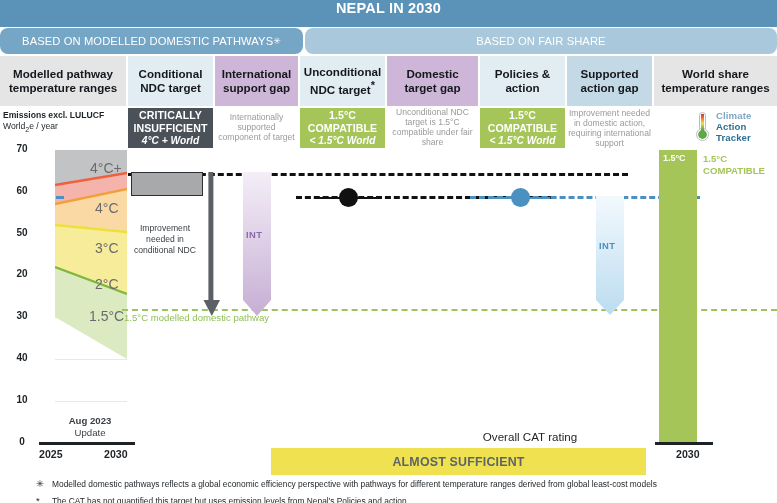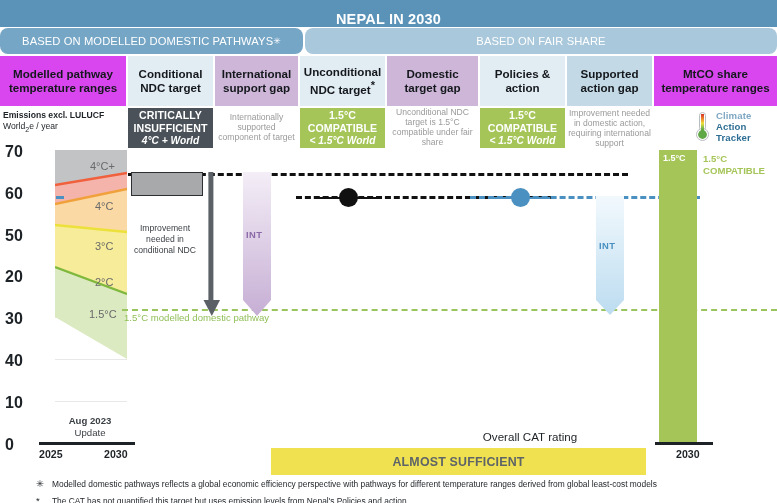--- a/index.html
+++ b/index.html
@@ -9,21 +9,21 @@
     font-family: "Liberation Sans", sans-serif;
     overflow: hidden;
     position: relative;
   }
   #wrap { position:relative; width:777px; height:503px; }
 
   
   .titlebar {
     position:absolute; left:0; top:0; width:777px; height:27px;
     background:#5b93b8;
-    display:flex; align-items:flex-end; justify-content:center;
+    display:flex; align-items:flex-start; justify-content:center;
   }
   .titlebar .t {
     color:#ffffff; font-size:14.5px; font-weight:bold; letter-spacing:.2px;
   }
 
   
   .basisbar { position:absolute; left:0; top:28px; width:777px; height:26px; }
   .basis {
     position:absolute; top:0; height:26px;
     display:flex; align-items:center; justify-content:center;
@@ -36,21 +36,21 @@
   
   .hdr {
     position:absolute; top:56px; height:50px;
     display:flex; align-items:center; justify-content:center; text-align:center;
     font-size:11.6px; font-weight:bold; color:#14181c; line-height:1.22;
     padding:0 3px;
   }
   .hdr.blue  { background:#e2ecf3; }
   .hdr.bluer { background:#c3d9e6; }
   .hdr.purple{ background:#cdb6d8; }
-  .hdr.white { background:#d946ef; }
+  .hdr.white { background:#e5e5e5; }
   .hdr .ast { font-weight:bold; font-size:11px; vertical-align:super; }
 
   
   .rate {
     position:absolute; top:108px; height:40px;
     display:flex; flex-direction:column; align-items:center; justify-content:center;
     text-align:center; line-height:1.2;
   }
   .rate.dark  { background:#4a5158; color:#fff; }
   .rate.green { background:#a4c martians; }
@@ -67,28 +67,28 @@
   }
   .unit .l2 { font-weight:normal; }
   .unit sub { font-size:7px; }
 
   
   #plot { position:absolute; left:0; top:145px; width:777px; height:310px; }
   .gridline {
     position:absolute; height:1px; background:#e8e8e8;
   }
   .ytick {
-    position:absolute; width:34px; text-align:left;
-    font-size:16px; font-weight:bold; color:#1d2226;
+    position:absolute; width:34px; text-align:center;
+    font-size:10px; font-weight:bold; color:#1d2226;
   }
 
   
   #bands { position:absolute; left:55px; top:0; width:72px; height:310px; }
   .bandlabel {
-    position:absolute; font-size:11px; color:#6a6a6a; font-weight:normal;
+    position:absolute; font-size:14px; color:#6a6a6a; font-weight:normal;
     white-space:nowrap;
   }
 
   
   .axisline { position:absolute; background:#1d2226; }
   .yearlab {
     position:absolute; font-size:10.6px; font-weight:bold; color:#1d2226;
   }
   .updlab {
     position:absolute; text-align:center; font-size:9.6px; color:#3a3f44;
@@ -190,21 +190,21 @@
   <div class="hdr purple" style="left:387px;width:91px;">
     <span>Domestic target gap</span>
   </div>
   <div class="hdr blue" style="left:480px;width:85px;">
     <span>Policies &amp; action</span>
   </div>
   <div class="hdr bluer" style="left:567px;width:85px;">
     <span>Supported action gap</span>
   </div>
   <div class="hdr white" style="left:654px;width:123px;">
-    <span>MtCO share temperature ranges</span>
+    <span>World share temperature ranges</span>
   </div>
 
   <div class="rate dark" style="left:128px;width:85px;">
     <div class="big">CRITICALLY</div>
     <div class="big">INSUFFICIENT</div>
     <div class="ital">4°C + World</div>
   </div>
   <div class="rate plain" style="left:215px;width:83px;">
     <div class="small">Internationally supported component of target</div>
   </div>

